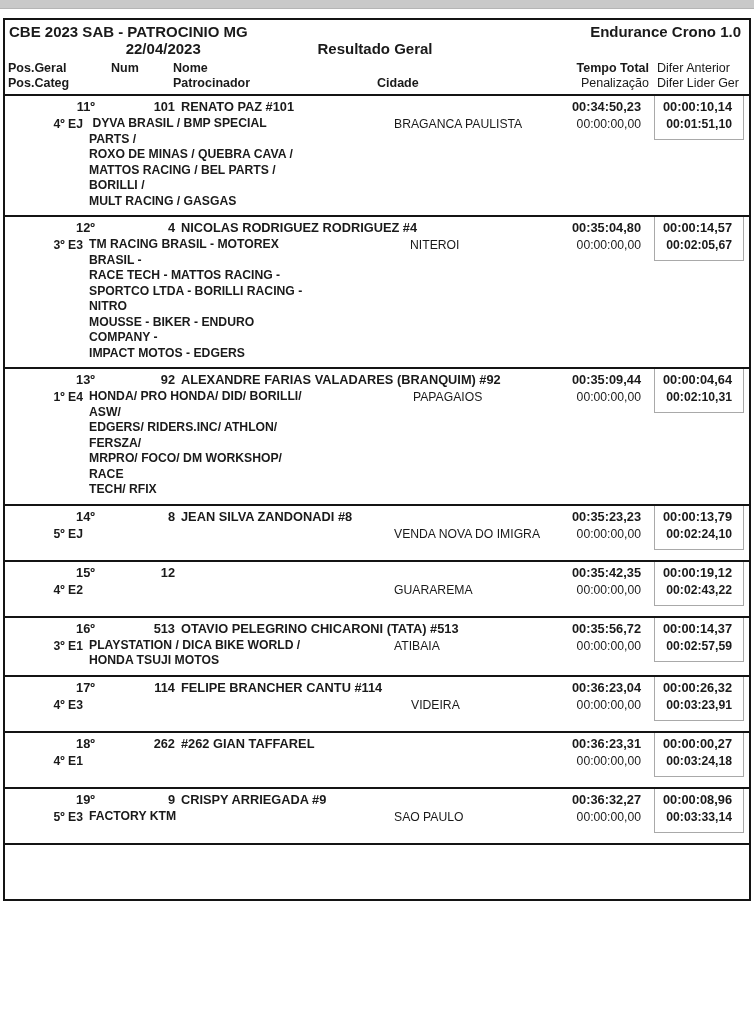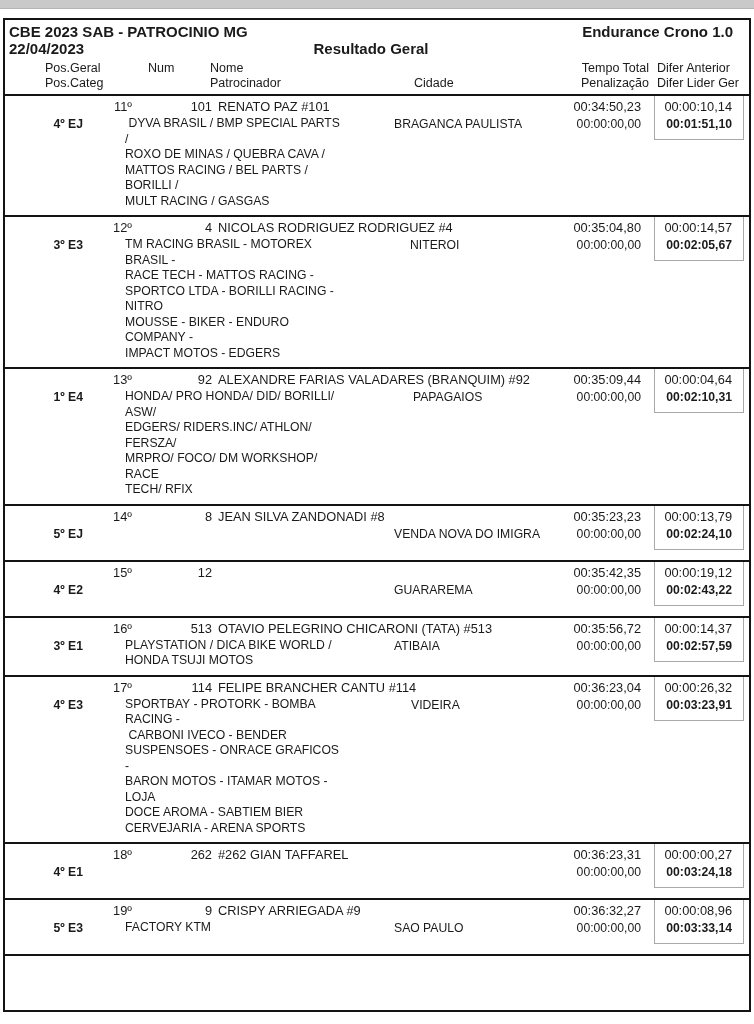--- a/index.html
+++ b/index.html
@@ -8,31 +8,31 @@
     width:754px;height:1024px;background:#ffffff;position:relative;overflow:hidden;
     font-family:"Liberation Sans", sans-serif;color:#1a1a1a;
     -webkit-print-color-adjust:exact;
   }
   .top-strip{position:absolute;top:0;left:0;width:754px;height:8px;background:#c9c9c9;border-bottom:1px solid #b5b5b5;}
   .sheet{
     position:absolute;top:18px;left:3px;width:744px;
     border:2px solid #141414;background:#fff;overflow:hidden;
   }
   
-  .title-band{padding:3px 16px 1px 4px;}
+  .title-band{padding:3px 8px 1px 4px;text-align:center;}
   .title-line1{display:flex;justify-content:space-between;align-items:baseline;
     font-weight:bold;font-size:15px;line-height:17px;}
   .title-line2{display:grid;grid-template-columns:1fr auto 1fr;align-items:baseline;
     font-weight:bold;font-size:15px;line-height:18px;}
   .title-line2 .spacer{visibility:hidden;}
   
   .col-headers{position:relative;height:33px;margin-top:2px;font-size:12.5px;line-height:15px;
     border-bottom:2px solid #141414;}
   .col-headers span{position:absolute;white-space:nowrap;}
-  .b{font-weight:normal;margin-left:37px;}
+  .b{font-weight:bold;}
   .h-posgeral{left:3px;top:0;}
   .h-poscateg{left:3px;top:15px;}
   .h-num{left:106px;top:0;}
   .h-nome{left:168px;top:0;}
   .h-patroc{left:168px;top:15px;}
   .h-cidade{left:372px;top:15px;}
   .h-tempo{right:100px;top:0;text-align:right;}
   .h-pen{right:100px;top:15px;text-align:center;}
   .h-difant{left:652px;top:0;}
   .h-diflid{left:652px;top:15px;}
@@ -44,21 +44,21 @@
     border:1px solid #a9a9a9;border-top:none;pointer-events:none;}
   .line1{position:relative;height:17px;font-size:12.8px;}
   .line1 span{position:absolute;top:1px;white-space:nowrap;}
   .c-pos{left:0;width:82px;text-align:right;}
   .c-num{left:86px;width:76px;text-align:right;}
   .c-name{left:168px;}
   .c-tempo{right:100px;}
   .c-difant{right:9px;}
   .detail{position:relative;margin-top:1px;min-height:16px;}
   .c-categ{position:absolute;left:0;top:1px;width:70px;text-align:right;font-weight:bold;white-space:nowrap;}
-  .c-sponsor{margin-left:112px;width:216px;white-space:pre-wrap;line-height:15.5px;}
+  .c-sponsor{margin-left:76px;width:216px;white-space:pre-wrap;line-height:15.5px;font-weight:bold;}
   .c-city{position:absolute;left:381px;top:1px;white-space:nowrap;}
   .c-pen{position:absolute;right:100px;top:1px;white-space:nowrap;}
   .c-diflid{position:absolute;right:9px;top:1px;font-weight:bold;white-space:nowrap;}
   
   .rows .row-block:nth-child(2) .c-city{left:397px;}
   .rows .row-block:nth-child(3) .c-city{left:400px;}
   .rows .row-block:nth-child(7) .c-city{left:398px;}
 </style>
 </head>
 <body>
@@ -213,26 +213,20 @@
     <div class="gap-box"></div>
     <div class="line1">
       <span class="c-pos b">17º</span>
       <span class="c-num b">114</span>
       <span class="c-name b">FELIPE BRANCHER CANTU #114</span>
       <span class="c-tempo b">00:36:23,04</span>
       <span class="c-difant b">00:00:26,32</span>
     </div>
     <div class="detail">
       <span class="c-categ">4º E3</span>
-      <div class="c-sponsor">SPORTBAY - PROTORK - BOMBA RACING -
- CARBONI IVECO - BENDER
-SUSPENSOES - ONRACE GRAFICOS -
-BARON MOTOS - ITAMAR MOTOS - LOJA
-DOCE AROMA - SABTIEM BIER
-CERVEJARIA - ARENA SPORTS</div>
       <span class="c-city">VIDEIRA</span>
       <span class="c-pen">00:00:00,00</span>
       <span class="c-diflid">00:03:23,91</span>
     </div>
   </div>
 
   <div class="row-block">
     <div class="gap-box"></div>
     <div class="line1">
       <span class="c-pos b">18º</span>

